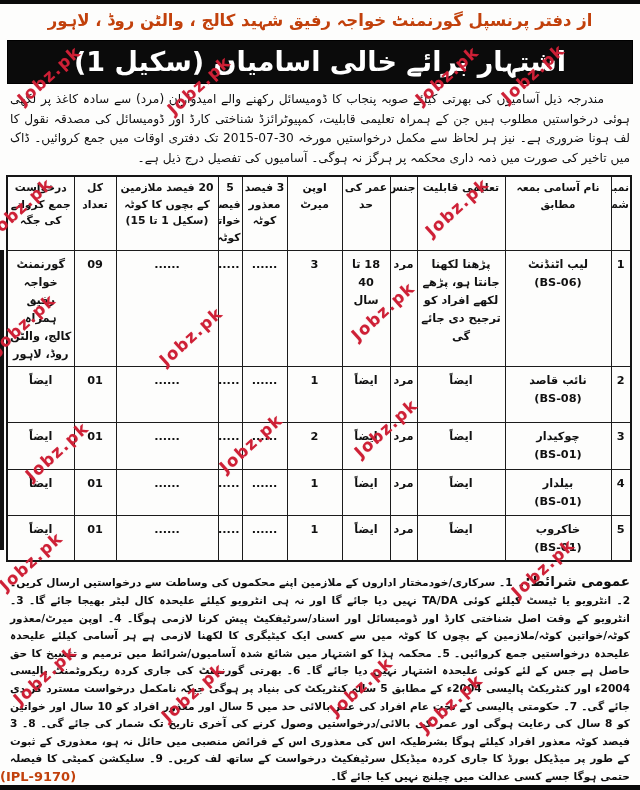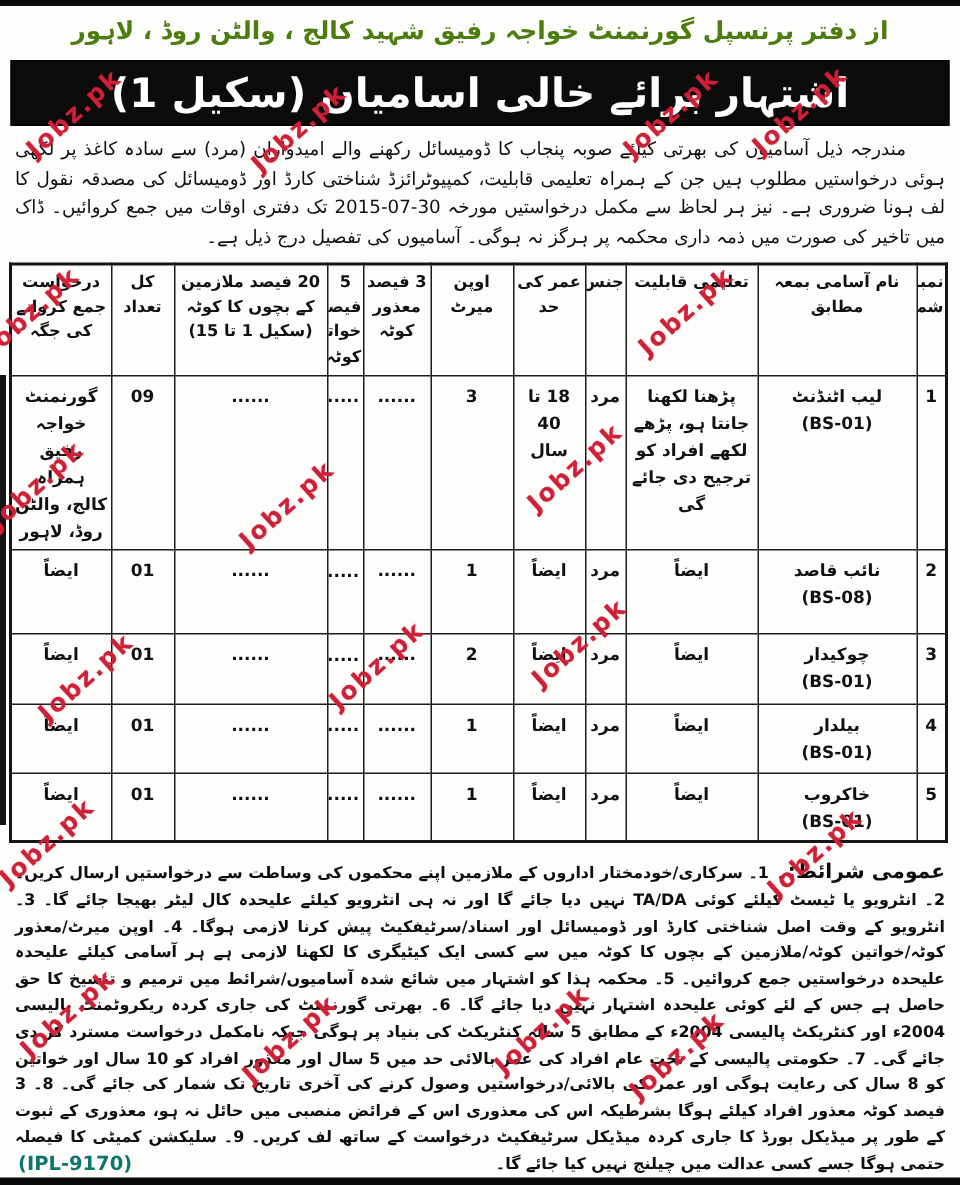--- a/index.html
+++ b/index.html
@@ -8,21 +8,21 @@
   .page {
     position:relative; width:640px; height:790px; background:#fdfdfc;
     direction:rtl; overflow:hidden; color:#111;
   }
   .scan-edge-top { position:absolute; top:0; left:0; width:100%; height:4px; background:#0a0a0a; }
   .scan-edge-bottom { position:absolute; bottom:0; left:0; width:100%; height:5px; background:#0a0a0a; }
   .scan-edge-left { position:absolute; left:0; top:250px; width:4px; height:300px; background:#141414; }
 
   .header-line {
     padding:9px 14px 3px; text-align:center; font-size:16.5px; font-weight:bold;
-    color:#4d7c0f; letter-spacing:0; line-height:1.5;
+    color:#c2410c; letter-spacing:0; line-height:1.5;
   }
   .banner {
     margin:3px 7px 6px; height:44px; background:#0b0b0b; color:#ffffff;
     display:flex; align-items:center; justify-content:center;
     border:1px solid #000;
   }
   .banner span { font-size:27px; font-weight:bold; letter-spacing:1px; }
 
   .intro {
     margin:2px 10px 6px; font-size:12.2px; font-weight:400; line-height:1.62;
@@ -46,22 +46,22 @@
   tbody tr:nth-child(3) { height:47px; }
   tbody tr:nth-child(4) { height:46px; }
   tbody tr:nth-child(5) { height:45px; }
 
   .conditions {
     margin:8px 10px 0; font-size:10.6px; font-weight:600; line-height:1.66;
     text-align:justify; color:#0e0e0e;
   }
   .cond-label { font-size:13.5px; font-weight:bold; }
   .ipl-code {
-    position:absolute; left:12px; bottom:6px; direction:ltr;
-    font-size:13px; font-weight:bold; color:#0f766e;
+    position:absolute; left:0; bottom:6px; direction:ltr;
+    font-size:13px; font-weight:bold; color:#c2410c;
   }
 
   .watermark {
     position:absolute; color:rgba(206,32,54,0.78); font-size:16.5px; font-weight:bold;
     transform:rotate(-42deg); letter-spacing:1.5px; pointer-events:none;
     direction:ltr; z-index:5; text-shadow:0 0 1px rgba(206,32,54,0.35);
   }
 </style>
 </head>
 <body>
@@ -104,21 +104,21 @@
           <th>5 فیصد خواتین کوٹہ</th>
           <th>20 فیصد ملازمین کے بچوں کا کوٹہ (سکیل 1 تا 15)</th>
           <th>کل تعداد</th>
           <th>درخواست جمع کروانے کی جگہ</th>
         </tr>
     </thead>
     <tbody id="vacancy-body">
         <tr>
           <td>1</td>
           <td>لیب اٹنڈنٹ
-(BS-01)</td>
+(BS-06)</td>
           <td>پڑھنا لکھنا جانتا ہو، پڑھے لکھے افراد کو ترجیح دی جائے گی</td>
           <td>مرد</td>
           <td>18 تا 40 سال</td>
           <td>3</td>
           <td>......</td>
           <td>......</td>
           <td>......</td>
           <td>09</td>
           <td>گورنمنٹ خواجہ رفیق ہمراہ کالج، والٹن روڈ، لاہور</td>
         </tr>

